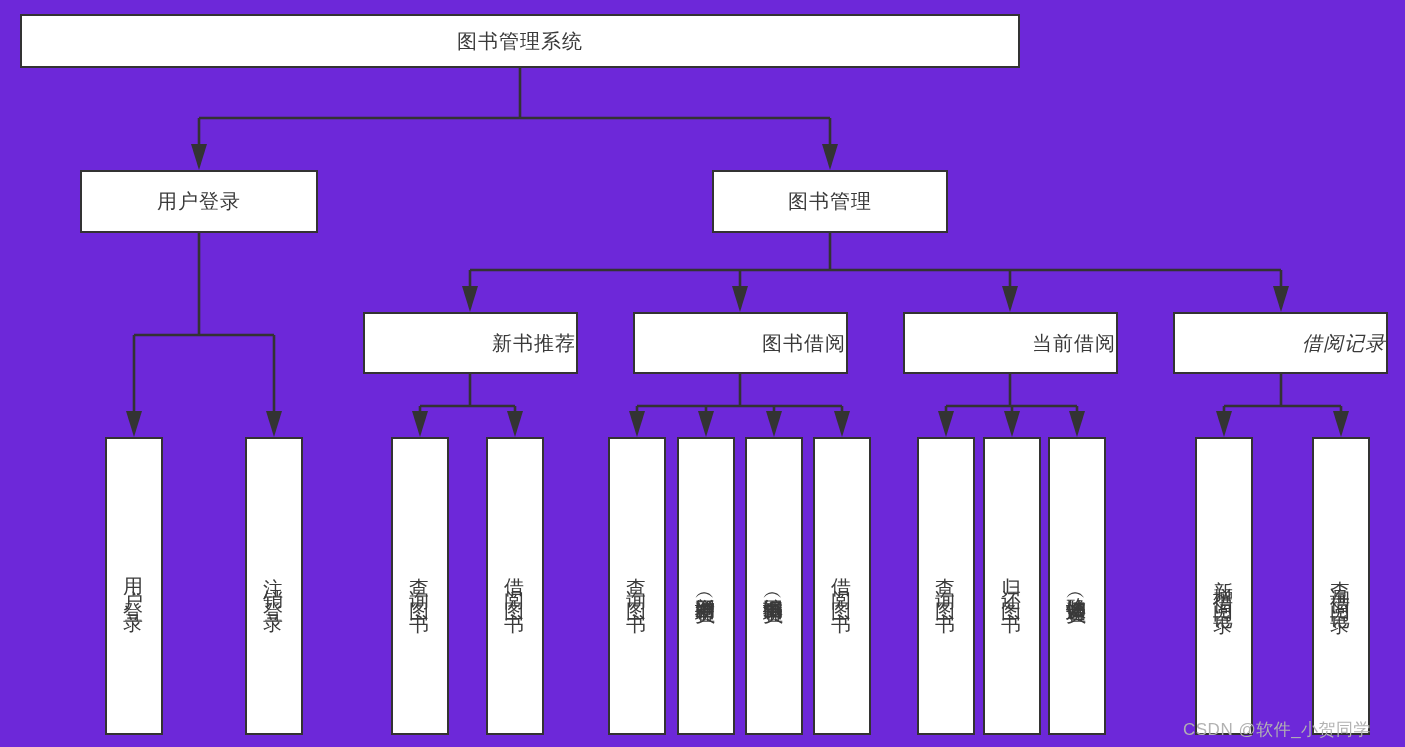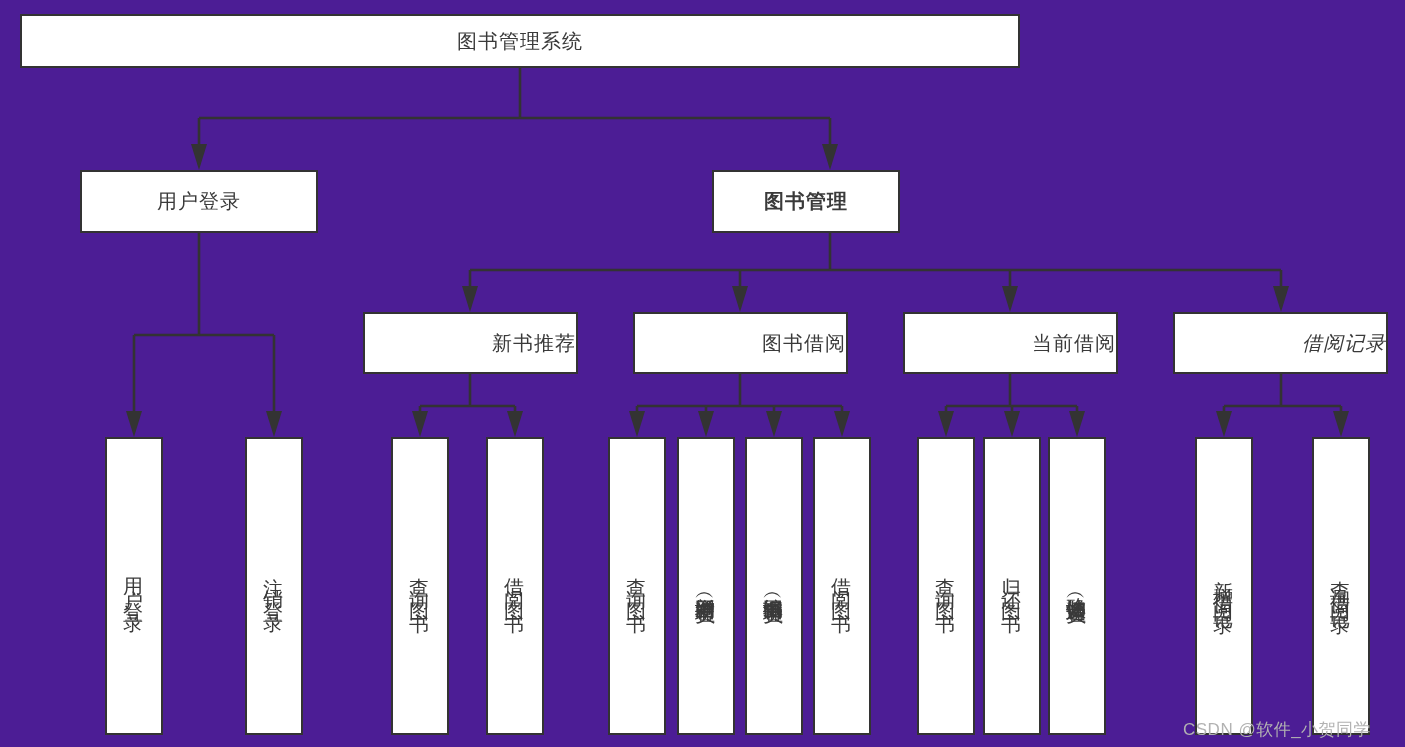--- a/index.html
+++ b/index.html
@@ -1,20 +1,20 @@
 <!DOCTYPE html>
 <html><head>
 <meta charset="utf-8">
 <style>
   html, body { margin: 0; padding: 0; background: #ffffff; }
   .stage {
     position: relative;
     width: 1405px;
     height: 747px;
-    background: #4c1d95;
+    background: #6d28d9;
     font-family: "Liberation Sans", sans-serif;
     overflow: hidden;
   }
   .connectors {
     position: absolute;
     inset: 0;
     z-index: 1;
   }
   .node {
     position: absolute;
@@ -24,21 +24,21 @@
     display: flex;
     align-items: center;
     justify-content: center;
     color: #3a3a3a;
     z-index: 2;
     font-weight: 500;
   }
   .node--h { font-size: 20px; letter-spacing: 1px; }
   .node--root  { left: 20px;  top: 14px;  width: 1000px; height: 54px; }
   .node--l1a   { left: 80px;  top: 170px; width: 238px;  height: 63px; }
-  .node--l1b   { left: 712px; top: 170px; width: 188px;  height: 63px; font-weight: bold; }
+  .node--l1b   { left: 712px; top: 170px; width: 236px;  height: 63px; }
   .node--l2    { top: 312px;  height: 62px; width: 215px; justify-content: flex-end; }
   .node--l2a   { left: 363px; }
   .node--l2b   { left: 633px; }
   .node--l2c   { left: 903px; }
   .node--l2d   { left: 1173px; font-style: italic; }
   .node--leaf  { top: 437px; height: 298px; width: 58px; }
   .vtext {
     writing-mode: vertical-rl;
     text-orientation: mixed;
     font-size: 20px;

